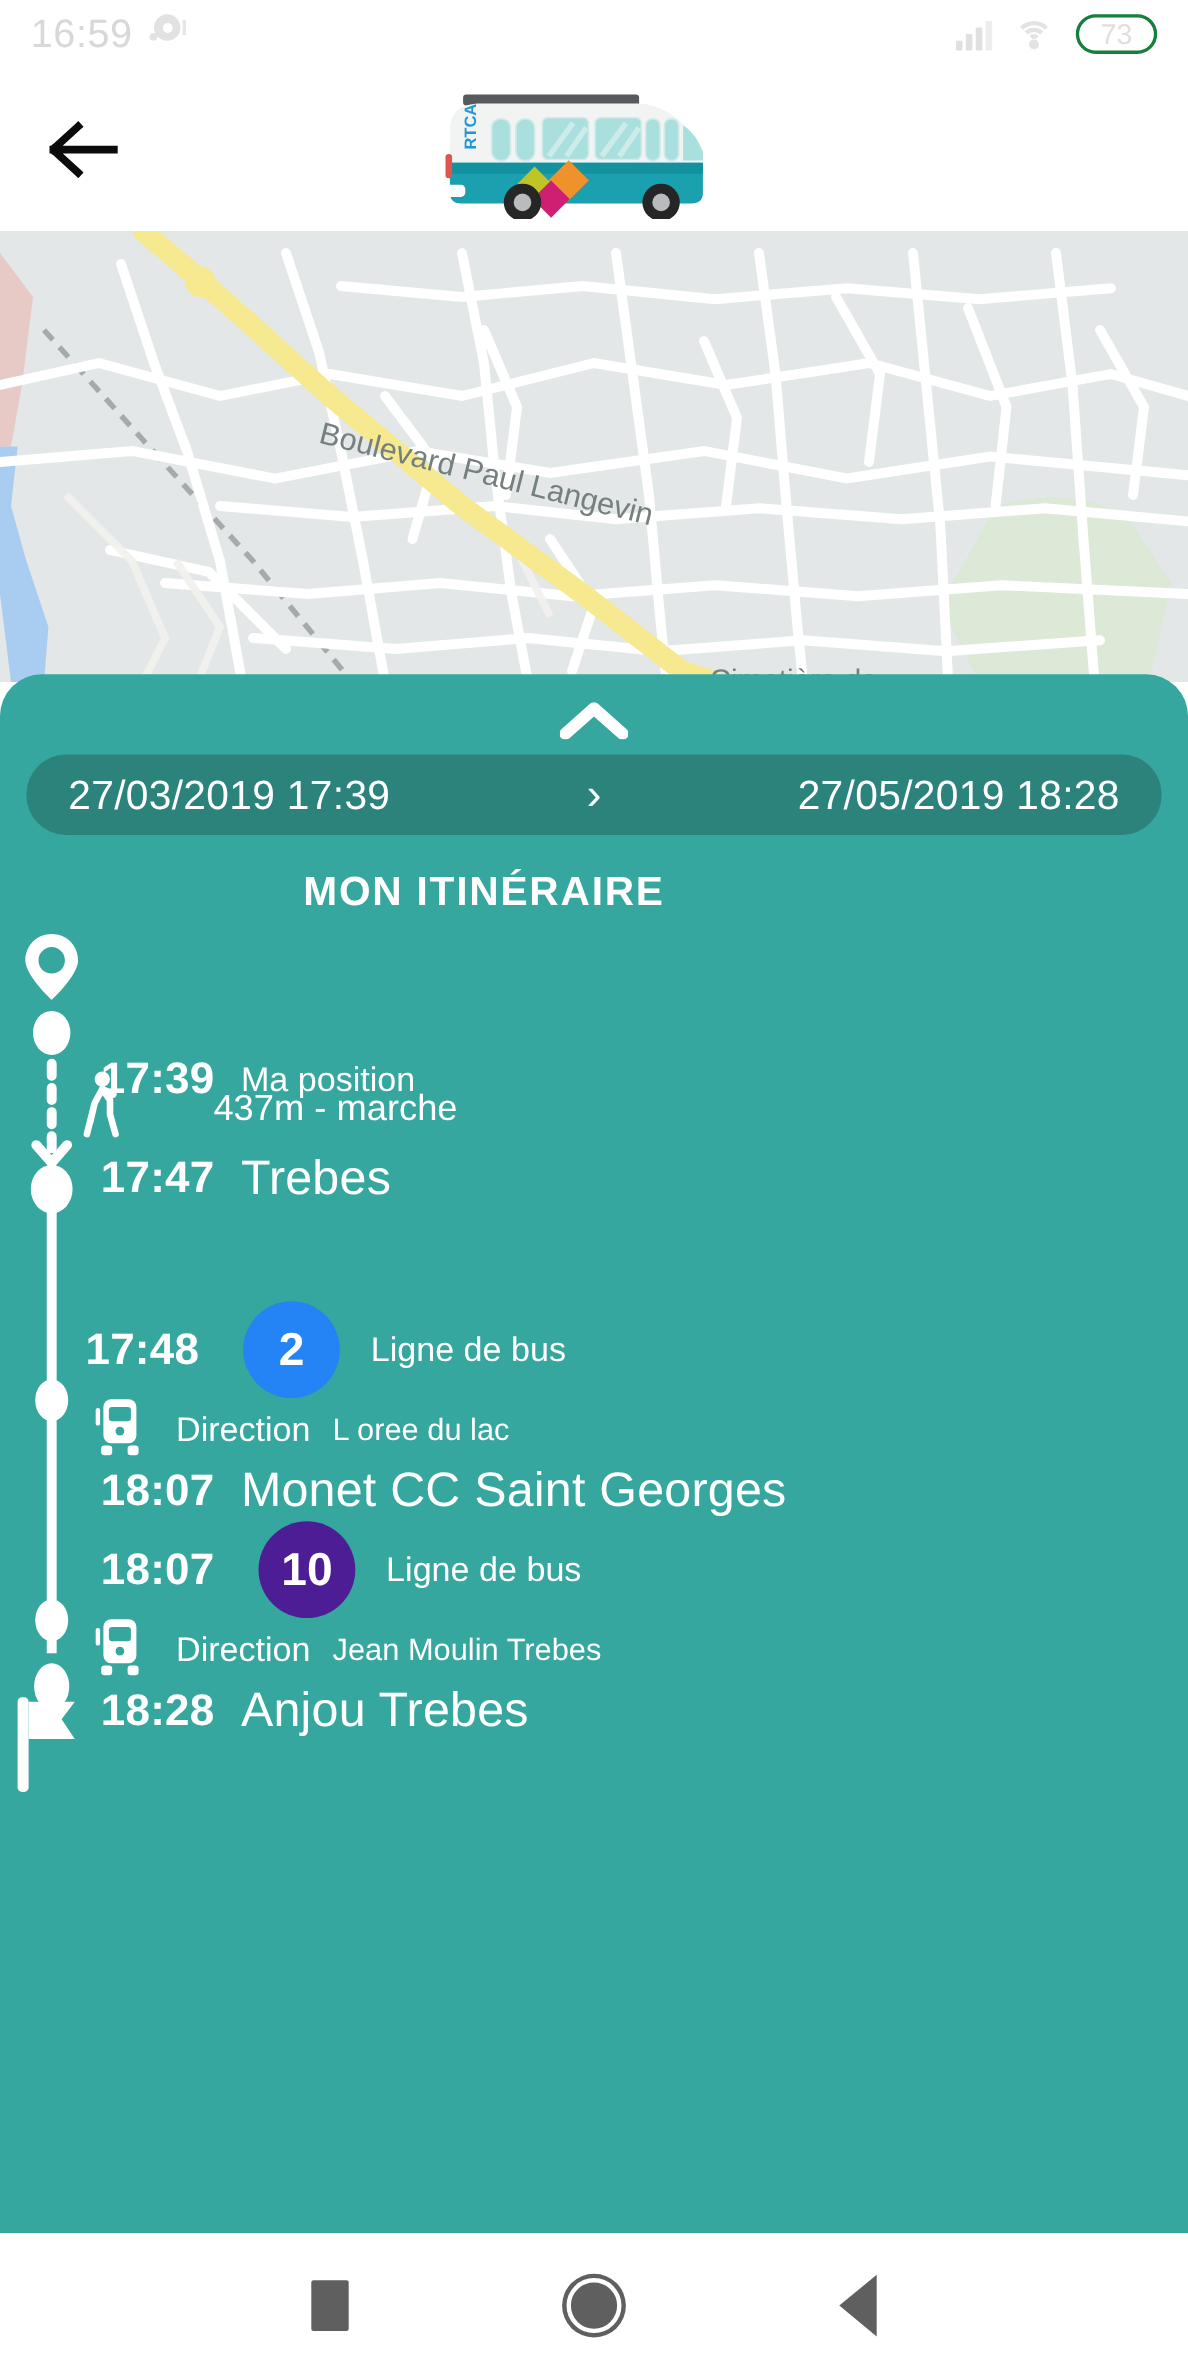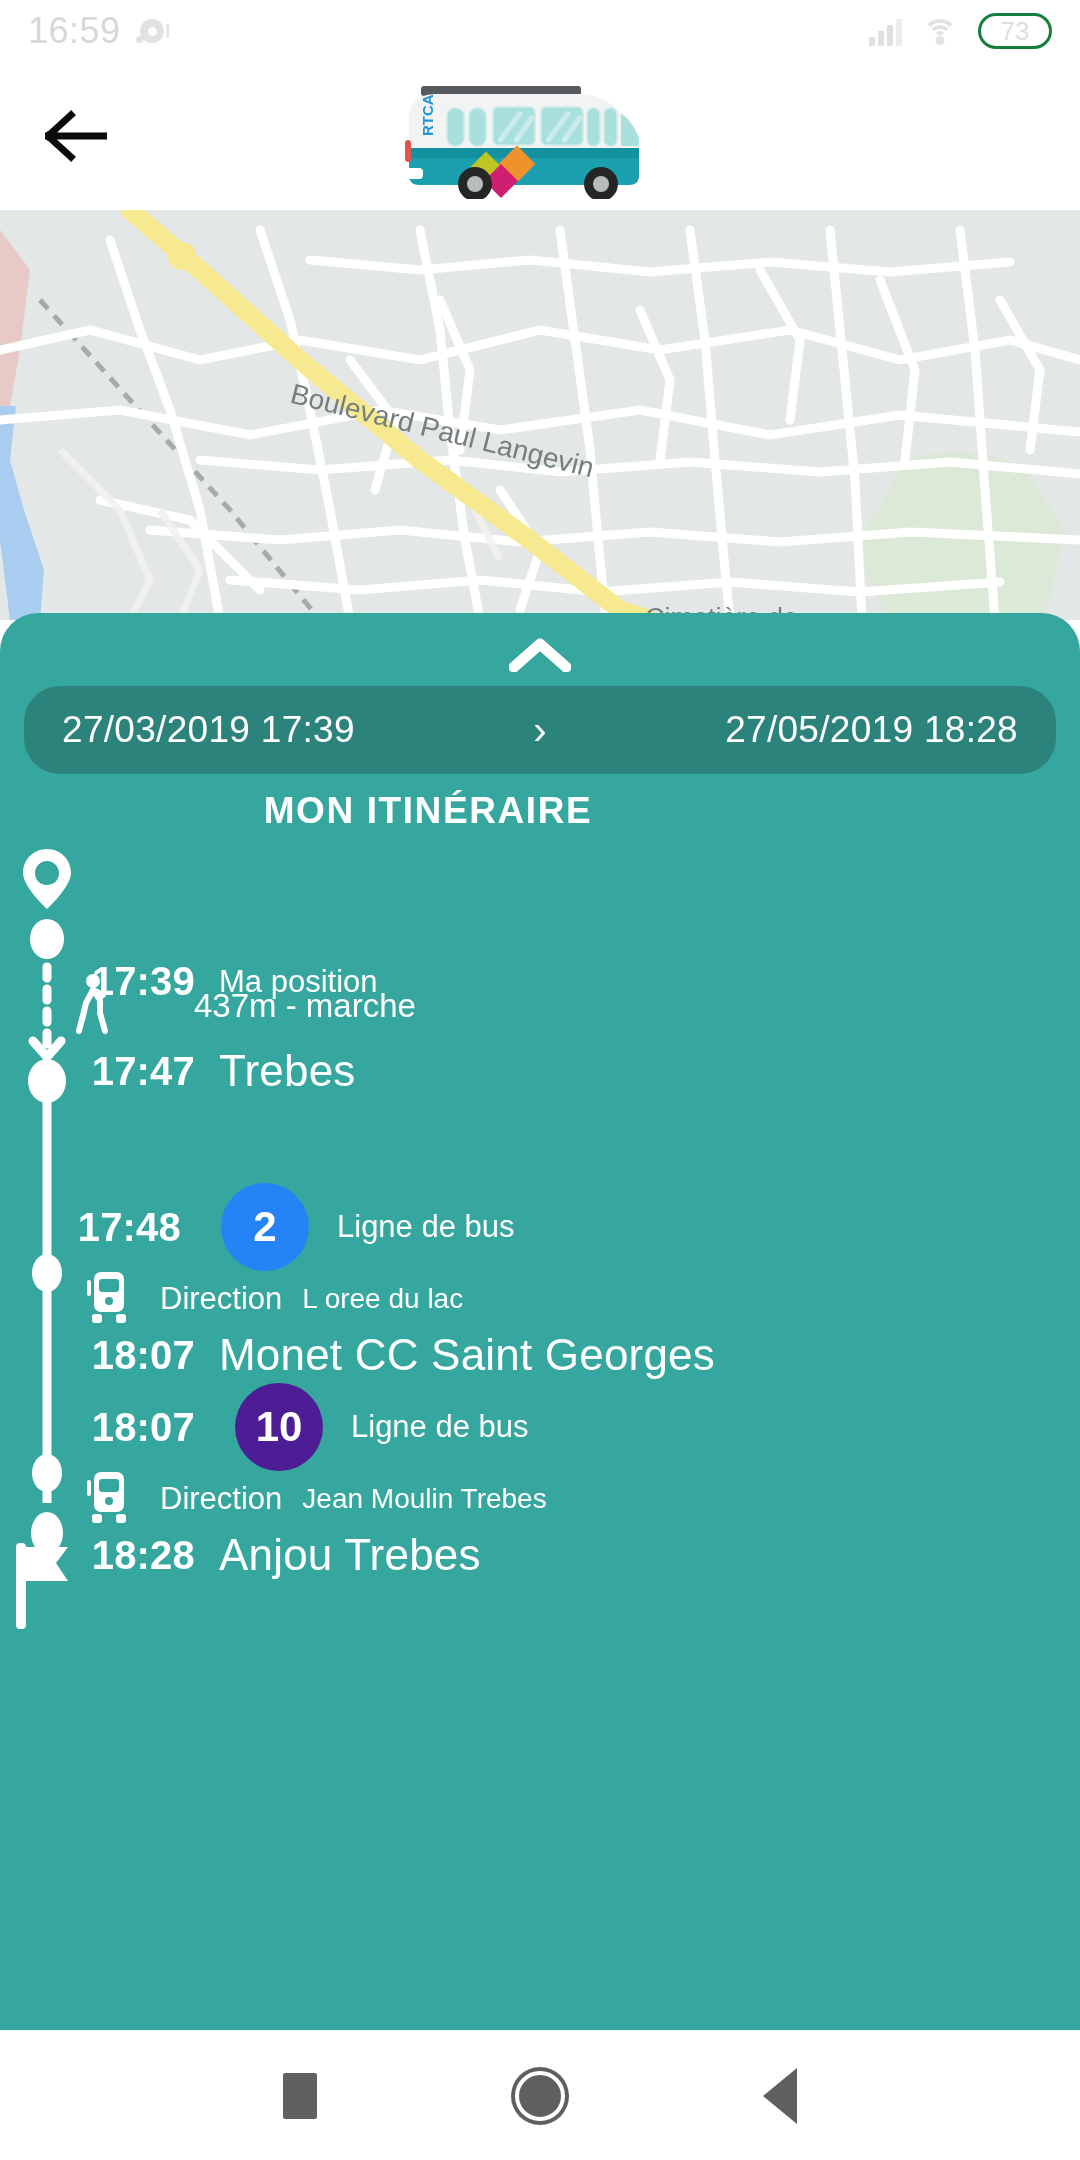--- a/index.html
+++ b/index.html
@@ -10,21 +10,21 @@
     overflow:hidden;
     position:relative;
   }
 
   
   .statusbar{
     position:absolute; top:0; left:0; width:1080px; height:62px;
     background:#ffffff; display:flex; align-items:center;
     justify-content:space-between; padding:0 28px;
   }
-  .sb-left{ display:flex; align-items:center; gap:14px; }
+  .sb-left{ display:flex; gap:14px; }
   .sb-clock{ font-size:36px; color:#d8d8d8; font-weight:400; letter-spacing:.5px;}
   .sb-dot-icon{ position:relative; width:30px; height:30px; }
   .sb-dot-icon .ring{
     position:absolute; left:5px; top:3px; width:24px; height:24px;
     border-radius:50%; background:#e2e2e2;
   }
   .sb-dot-icon .inner{
     position:absolute; left:13px; top:11px; width:9px; height:9px;
     border-radius:50%; background:#ffffff;
   }
@@ -95,32 +95,32 @@
   .panel{
     position:absolute; top:613px; left:0; width:1080px; height:1417px;
     background:#36a79e; border-radius:38px 38px 0 0;
   }
   .handle{
     position:absolute; top:22px; left:50%; transform:translateX(-50%);
     width:80px; height:40px; cursor:pointer;
     display:flex; align-items:center; justify-content:center;
   }
   .datebar{
-    position:absolute; top:73px; left:24px; width:1032px; height:88px;
+    position:absolute; top:73px; left:24px; width:1032px; height:73px;
     background:#2c837c; border-radius:36px;
     display:flex; align-items:center; justify-content:space-between;
     padding:0 38px; cursor:pointer;
   }
   .datebar .dt{
     font-size:37px; color:#ffffff; font-weight:400; letter-spacing:.3px;
   }
   .datebar .arrow{ font-size:40px; color:#ffffff; font-weight:300; }
 
   .panel-title{
-    position:absolute; top:177px; left:0; width:856px; text-align:center;
+    position:absolute; top:177px; left:12px; width:856px; text-align:center;
     font-size:37px; font-weight:700; color:#ffffff; letter-spacing:1.6px;
   }
 
   
   .timeline{ position:absolute; top:230px; left:0; width:1080px; }
   .tl-graphics{ position:absolute; left:0; top:0; }
   .rows{ position:absolute; left:0; top:0; width:1080px; }
 
   .row{ position:absolute; display:flex; align-items:center; }
   .time{

